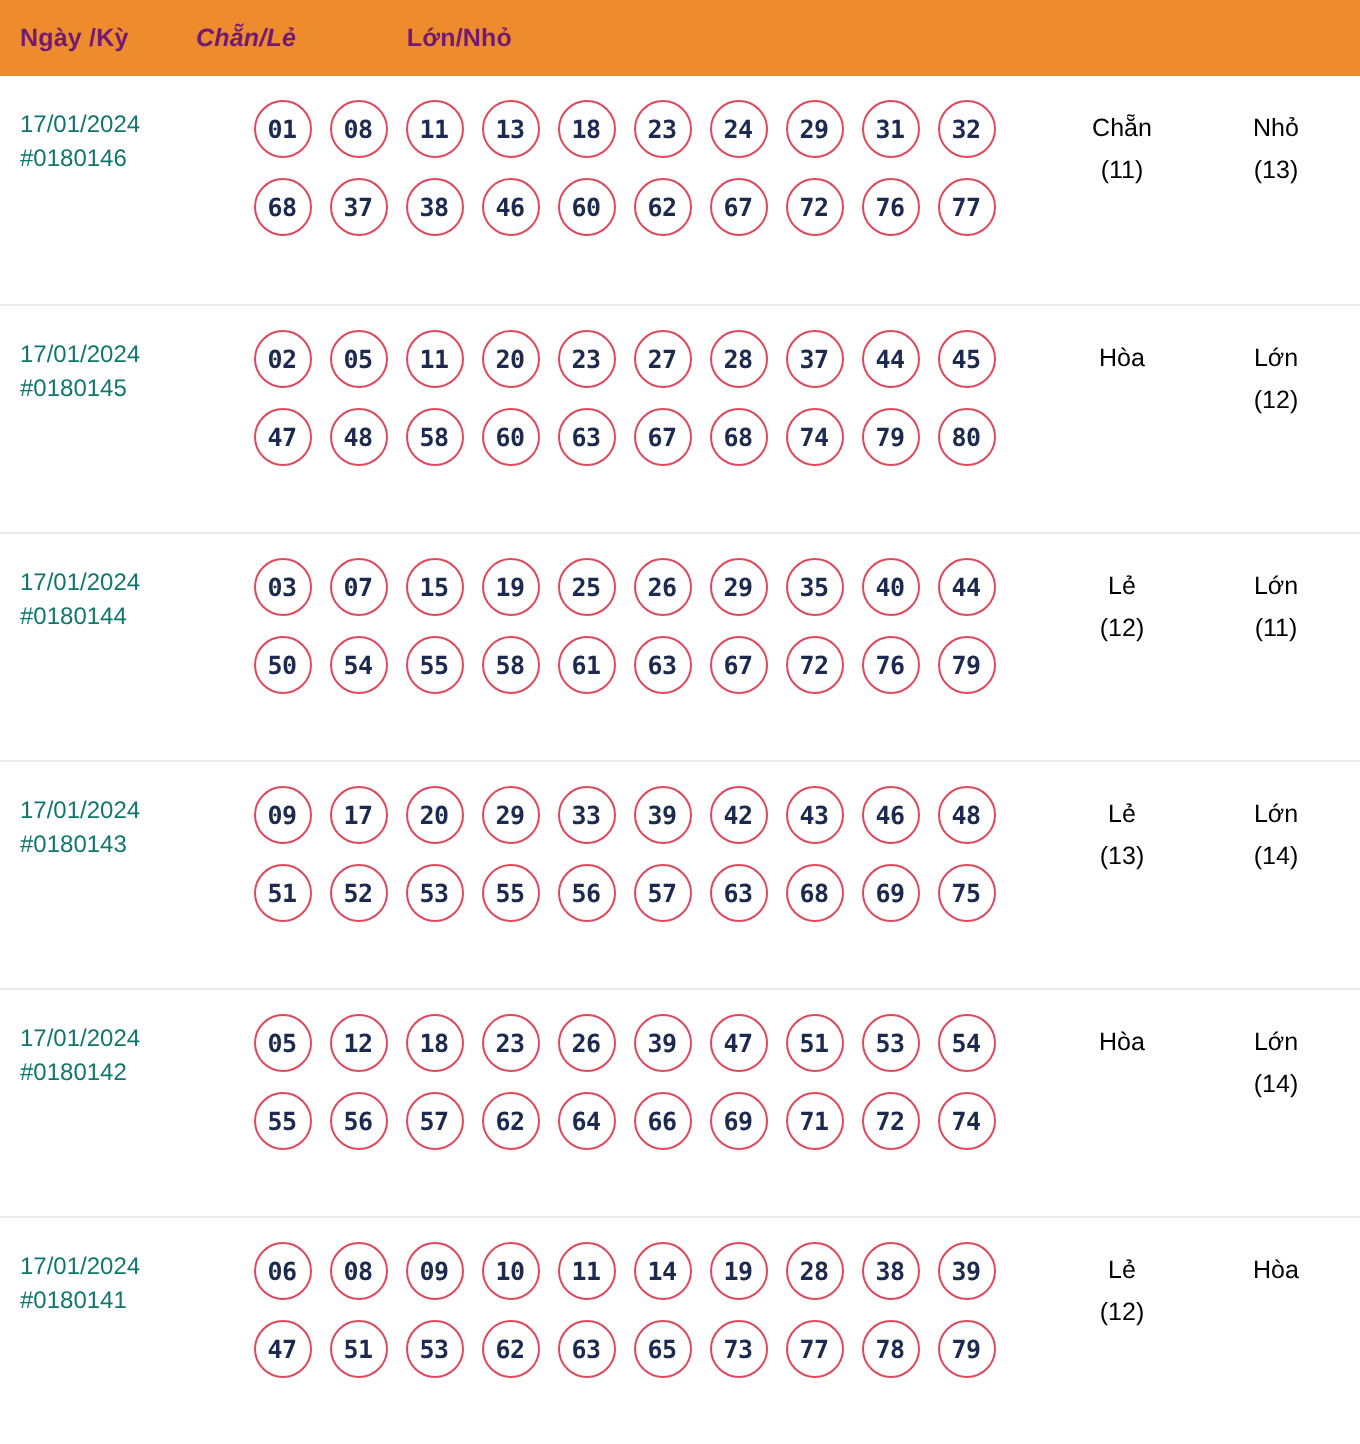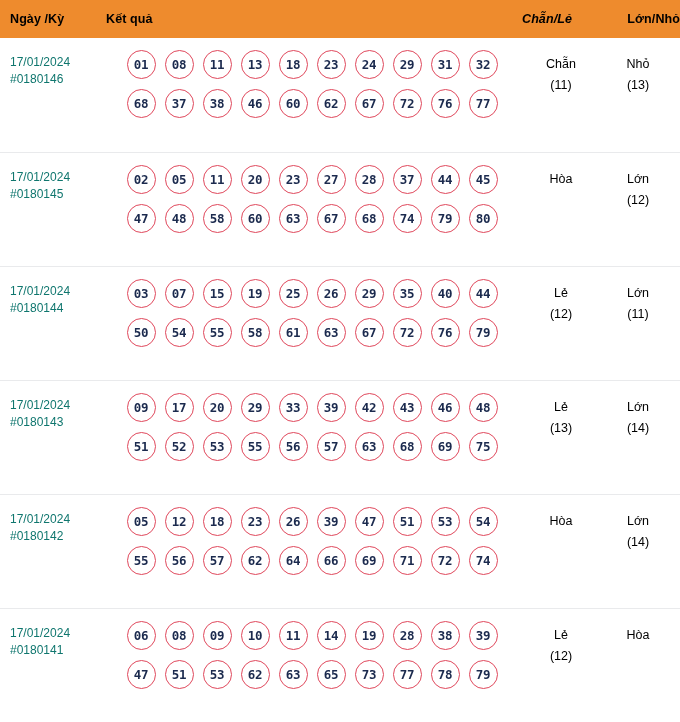--- a/index.html
+++ b/index.html
@@ -16,21 +16,21 @@
     width: 680px;
     background: #ffffff;
   }
 
   
   .table-header {
     display: flex;
     align-items: center;
     height: 38px;
     background: #ee8b2d;
-    color: #000000;
+    color: #701a75;
     font-size: 12.5px;
     font-weight: bold;
     letter-spacing: .1px;
   }
   .th-date    { width: 98px;  padding-left: 10px; }
   .th-result  { flex: 1 1 auto; padding-left: 8px; }
   .th-oddeven { width: 78px;  text-align: left; font-style: italic; }
   .th-bigsml  { width: 80px;  text-align: right; padding-right: 0; }
 
   
@@ -92,21 +92,20 @@
   .cell-bigsmall { width: 80px; padding-right: 4px; }
   .verdict-count { display: block; }
 </style>
 </head>
 <body>
 
 <div class="results-table">
 
   <div class="table-header">
     <div class="th-date">Ngày /Kỳ</div>
-    <div class="th-result">Kết quả</div>
     <div class="th-oddeven">Chẵn/Lẻ</div>
     <div class="th-bigsml">Lớn/Nhỏ</div>
   </div>
 
   <div id="rows-container">
       <div class="result-row">
         <div class="cell-date"><span>17/01/2024</span><span class="draw-id">#0180146</span></div>
         <div class="cell-numbers">
           <div class="num-line">
             <div class="ball">01</div>

